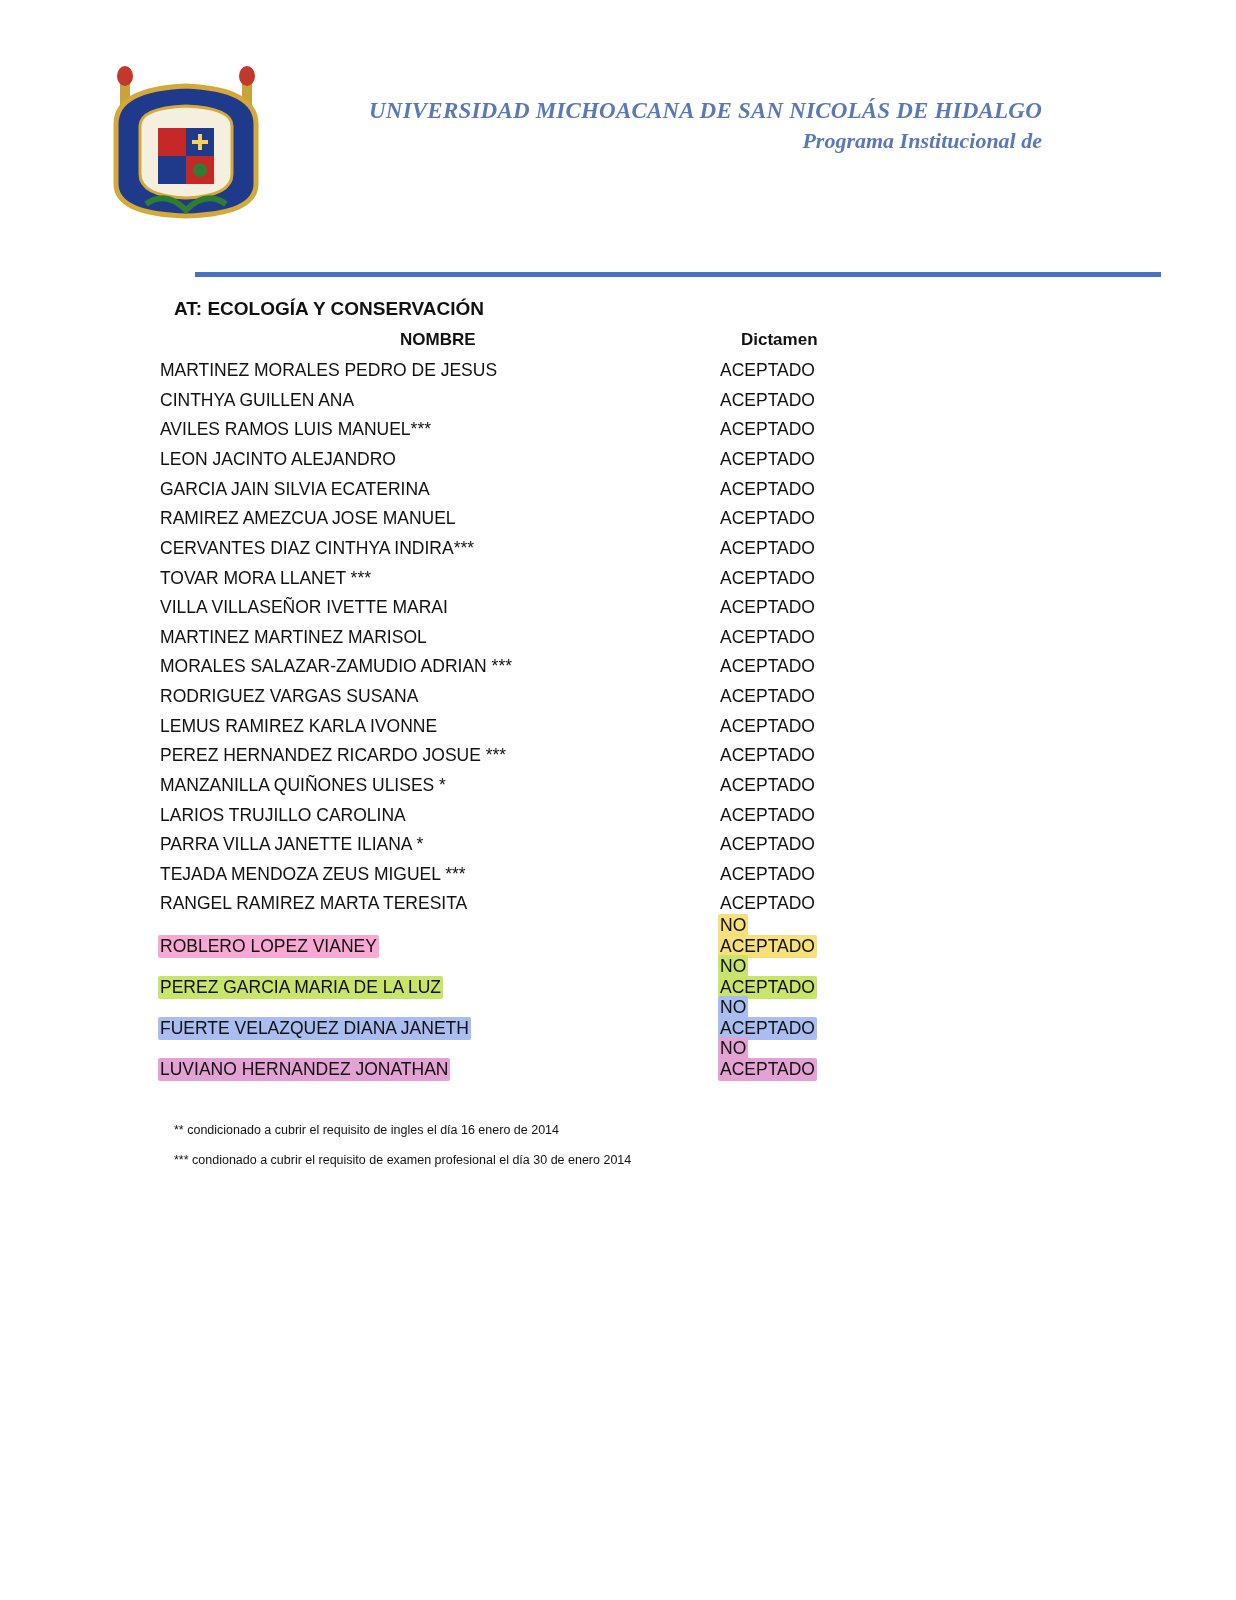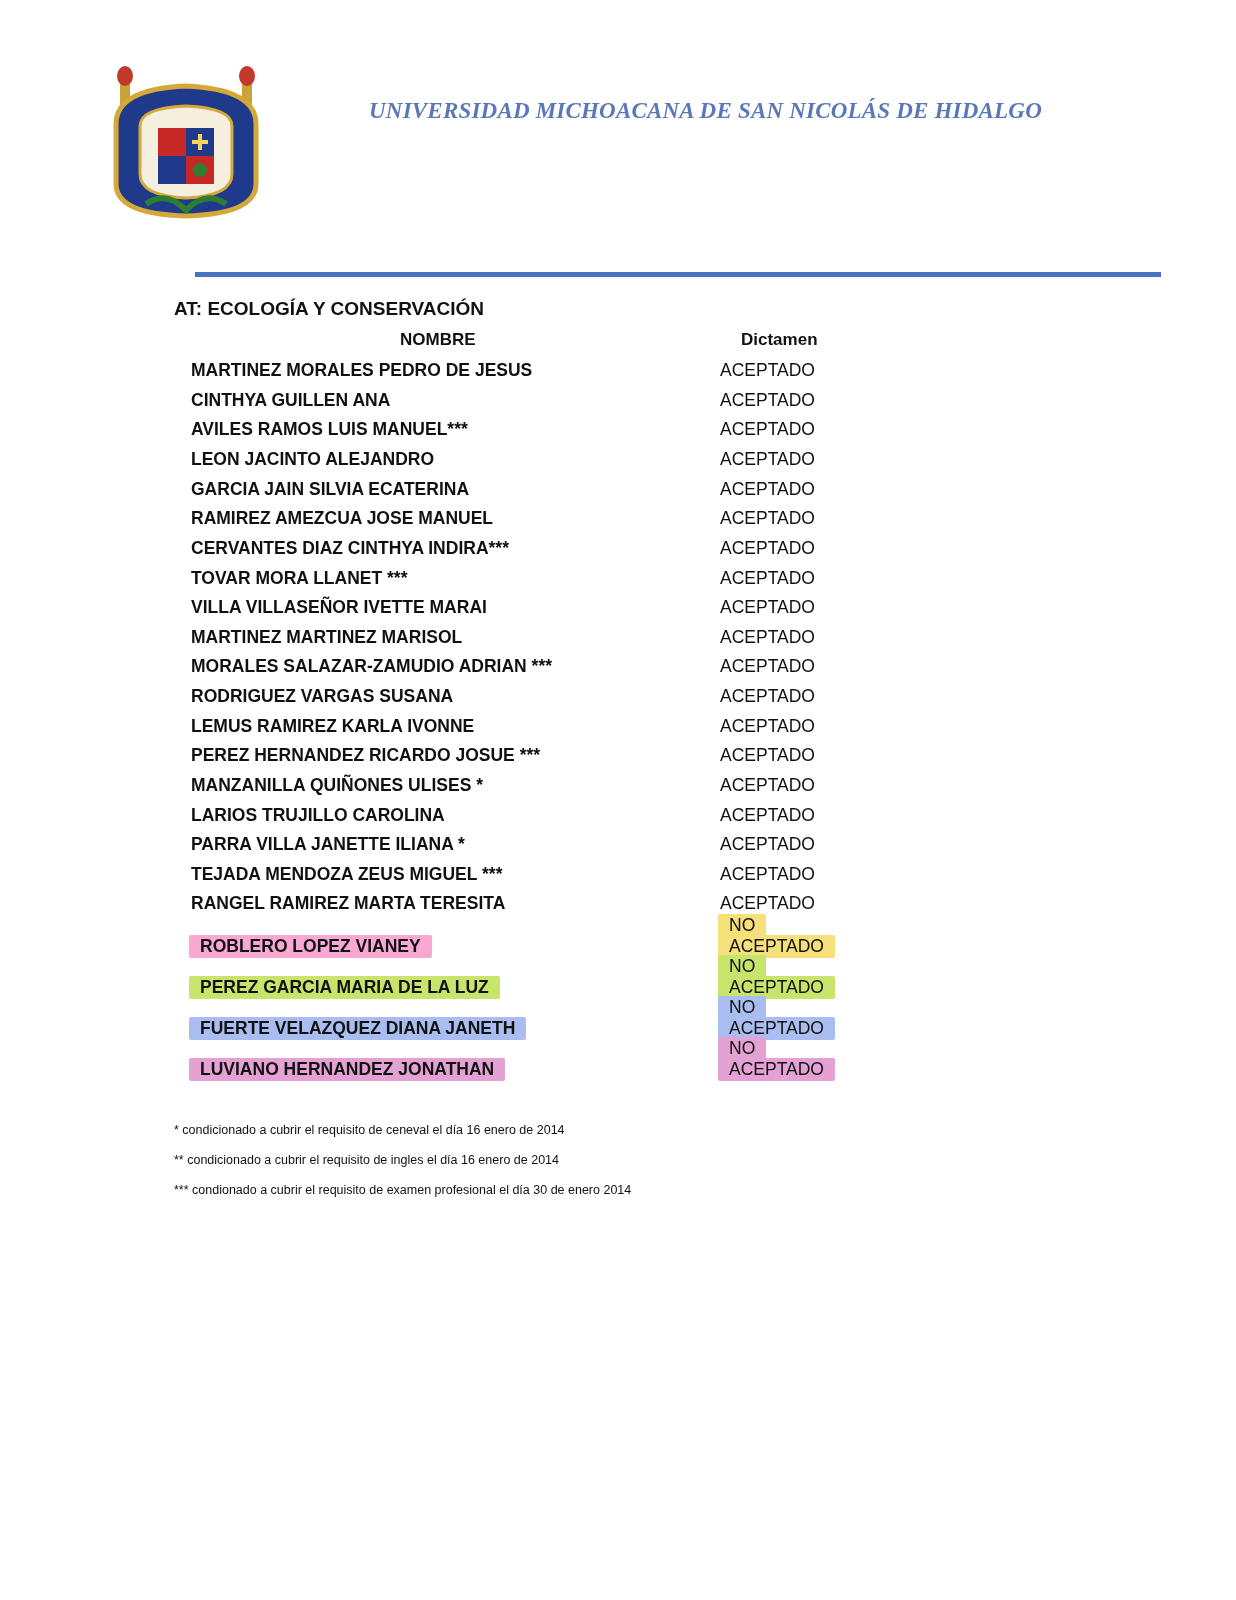--- a/index.html
+++ b/index.html
@@ -6,23 +6,23 @@
   body { width: 1236px; height: 1600px; position: relative; overflow: hidden; font-family: "Liberation Sans", sans-serif; color: #111; }
   .logo { position: absolute; left: 106px; top: 64px; width: 160px; height: 168px; }
   .header { position: absolute; right: 194px; top: 96px; text-align: right; font-family: "Liberation Serif", serif; font-style: italic; font-weight: bold; color: #5a78b8; }
   .header .uni { font-size: 23px; letter-spacing: 0.2px; line-height: 30px; white-space: nowrap; position: absolute; right: 0; top: 0; }
   .header .sub { font-size: 22px; line-height: 29px; white-space: nowrap; }
   .rule { position: absolute; left: 195px; top: 272px; width: 966px; height: 5px; background: #4a72c2; }
   .section-title { position: absolute; left: 174px; top: 298px; font-size: 19px; font-weight: bold; }
   .col-nombre { position: absolute; left: 400px; top: 330px; font-size: 17px; font-weight: bold; text-align: center; }
   .col-dictamen { position: absolute; left: 741px; top: 330px; font-size: 17px; font-weight: bold; }
   .row { position: absolute; left: 0; width: 1236px; height: 24px; font-size: 17.5px; }
-  .row .name { position: absolute; left: 191px; top: 0; white-space: nowrap; font-weight: bold; }
+  .row .name { position: absolute; left: 160px; top: 0; white-space: nowrap; }
   .row .status { position: absolute; left: 720px; top: 0; white-space: nowrap; }
-  .hl { padding: 1px 11px; margin-left: -2px; border-radius: 2px; }
+  .hl { padding: 1px 2px; margin-left: -2px; border-radius: 2px; }
   .no-line { position: absolute; left: 720px; font-size: 17.5px; }
   .notes { position: absolute; left: 174px; top: 1122px; font-size: 12.5px; }
   .notes div { height: 30px; line-height: 16px; }
 </style>
 </head>
 <body>
 
 <div class="logo">
   <svg width="160" height="168" viewBox="0 0 160 168">
     <rect x="14" y="18" width="10" height="112" fill="#c9a23a"></rect>
@@ -38,20 +38,21 @@
     <rect x="92" y="70" width="4" height="16" fill="#f2d35b"></rect>
     <rect x="86" y="76" width="16" height="4" fill="#f2d35b"></rect>
     <circle cx="94" cy="106" r="7" fill="#2e7d32"></circle>
     <path d="M40 140 Q60 126 80 146 Q100 126 120 140" stroke="#2e7d32" stroke-width="6" fill="none"></path>
   </svg>
 </div>
 
 <div class="header">
   <div class="uni">UNIVERSIDAD MICHOACANA DE SAN NICOLÁS DE HIDALGO</div>
   <div style="height:30px"></div>
+  <div class="sub">Programa Institucional de</div>
 </div>
 
 <div class="rule"></div>
 
 <div class="section-title">AT: ECOLOGÍA Y CONSERVACIÓN</div>
 <div class="col-nombre">NOMBRE</div>
 <div class="col-dictamen">Dictamen</div>
 
 <div>
   <div class="row" style="top:360px">
@@ -152,16 +153,15 @@
     </div>
 
   <span class="no-line hl" style="top:1037px; background:#e3a2d3">NO</span>
   <div class="row" style="top:1058px">
       <span class="name hl" style="background:#e3a2d3">LUVIANO HERNANDEZ JONATHAN</span>
       <span class="status hl" style="background:#e3a2d3">ACEPTADO</span>
     </div>
 </div>
 
 <div class="notes">
-  <div>* condicionado a cubrir el requisito de ceneval el día 16 enero de 2014</div>
   <div>** condicionado a cubrir el requisito de ingles el día 16 enero de 2014</div>
   <div>*** condionado a cubrir el requisito de examen profesional el día 30 de enero 2014</div>
 </div>
 
 </body></html>

